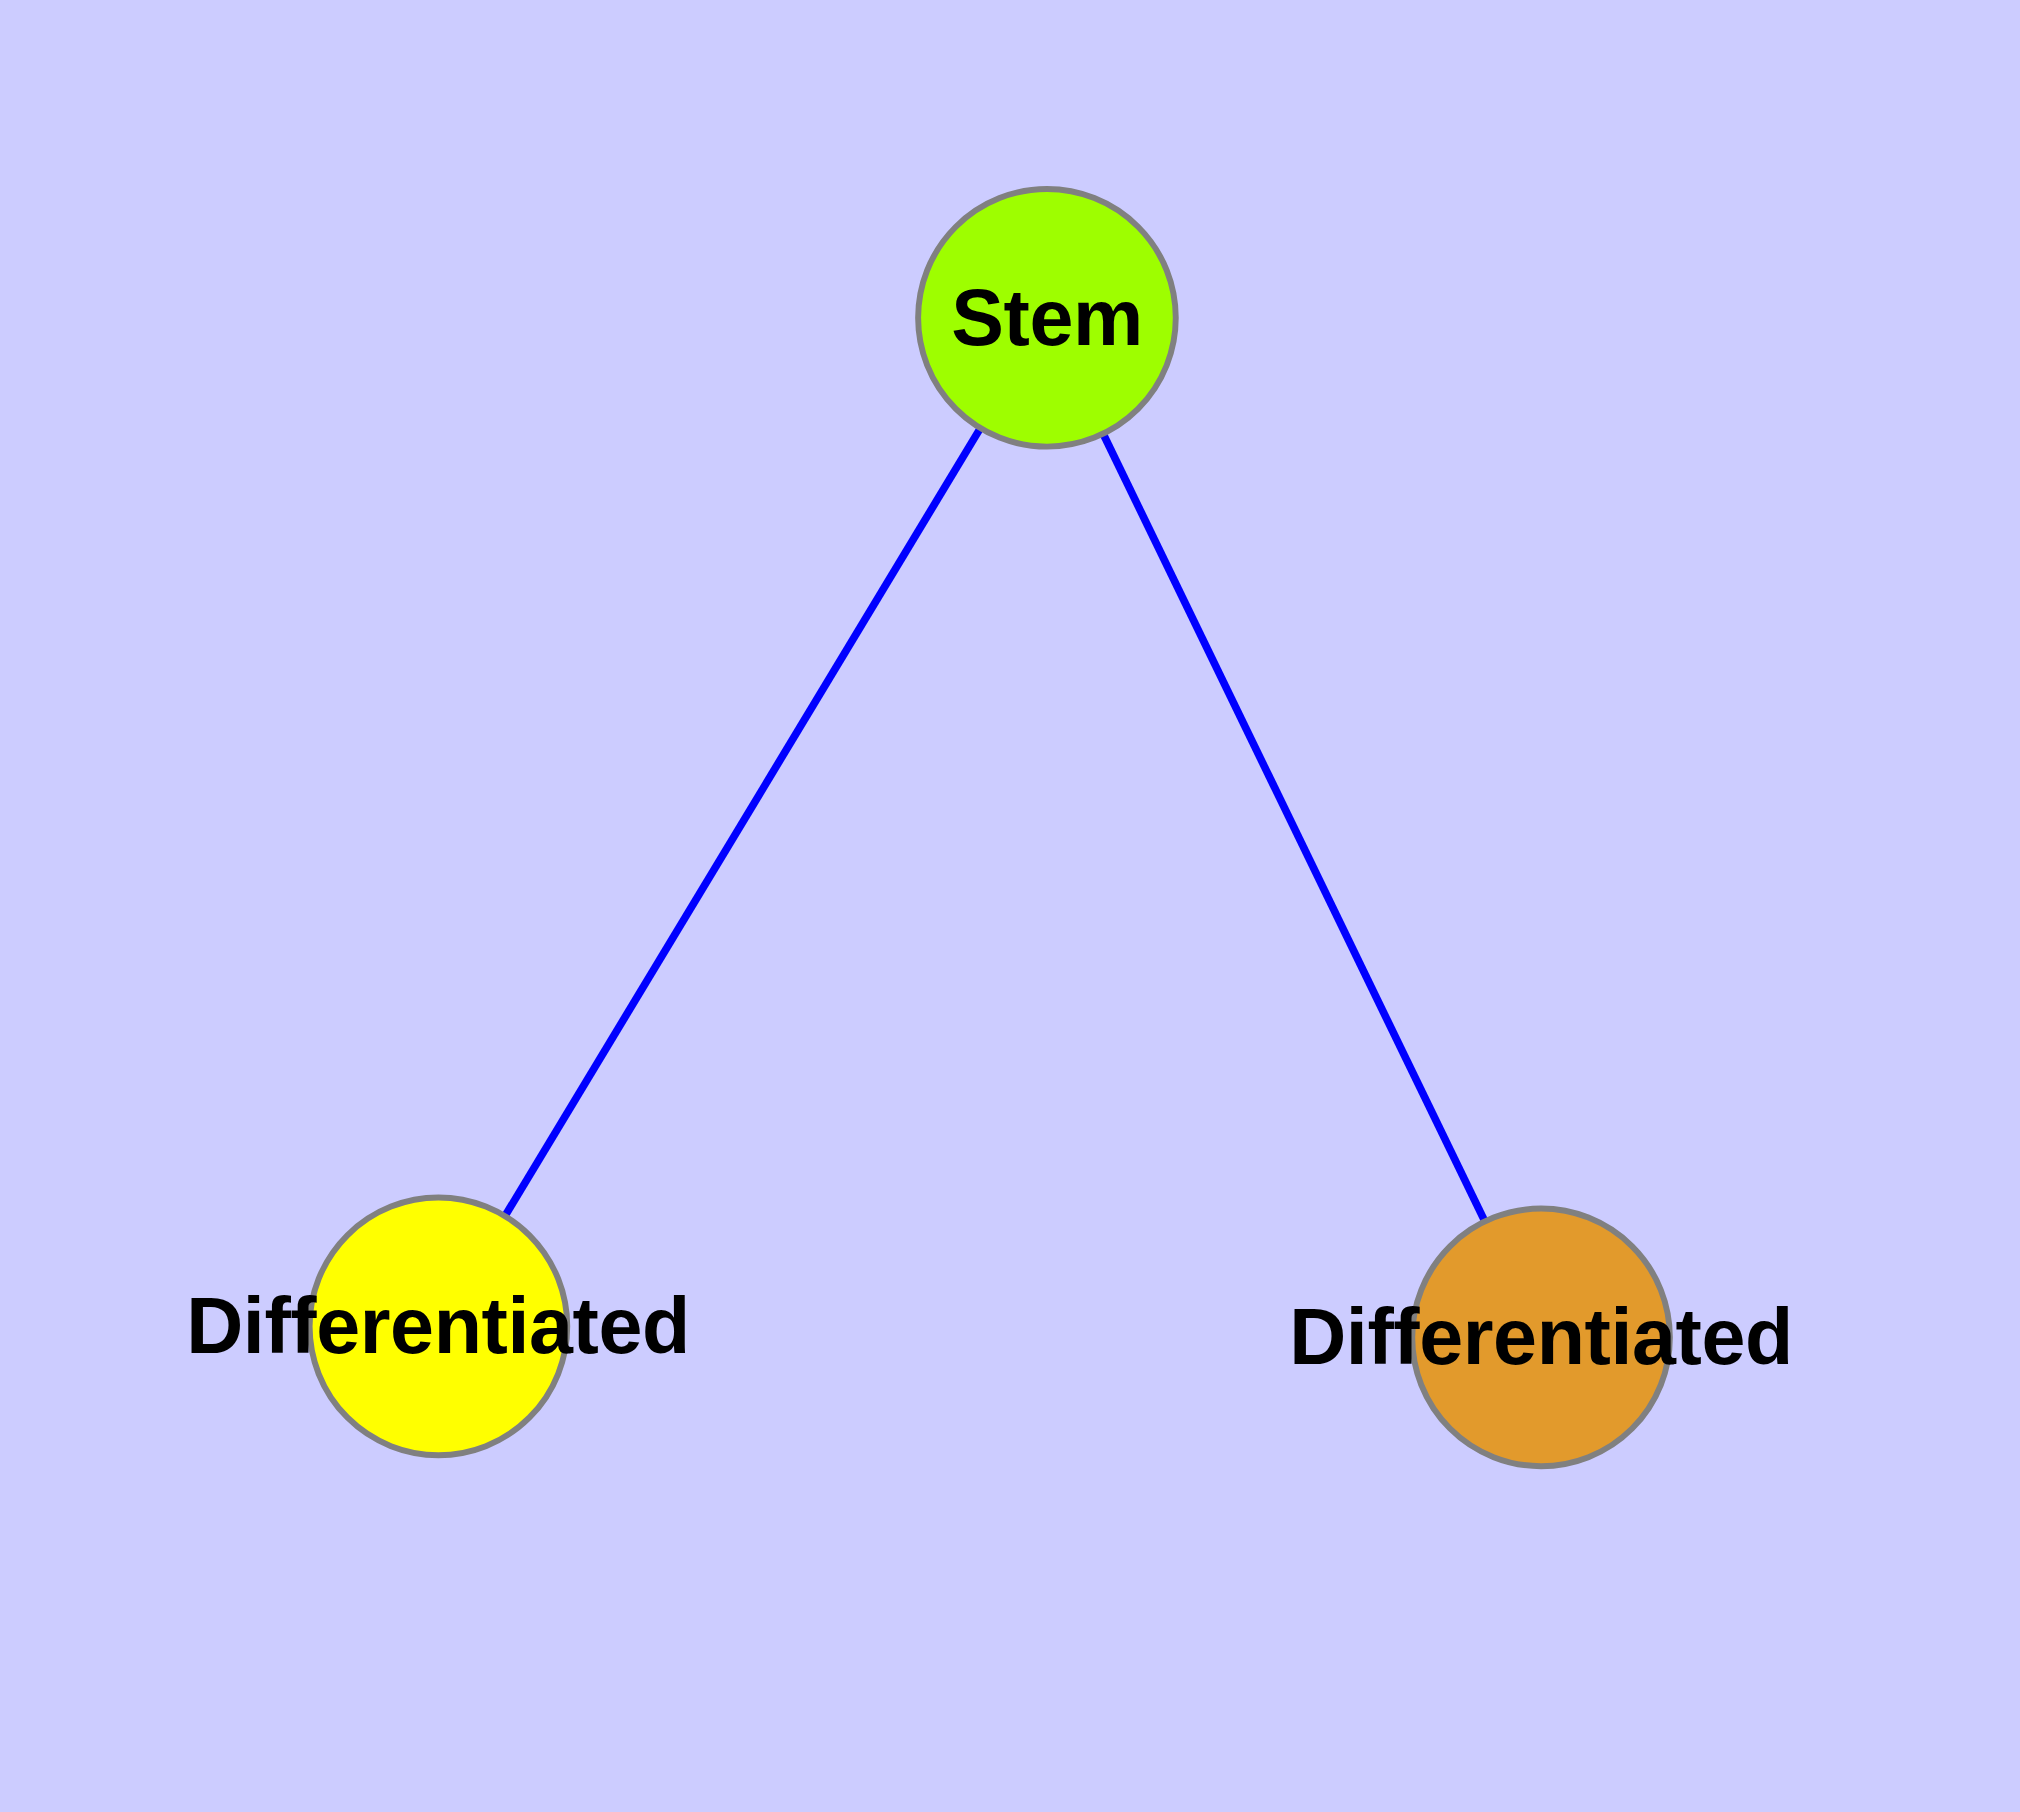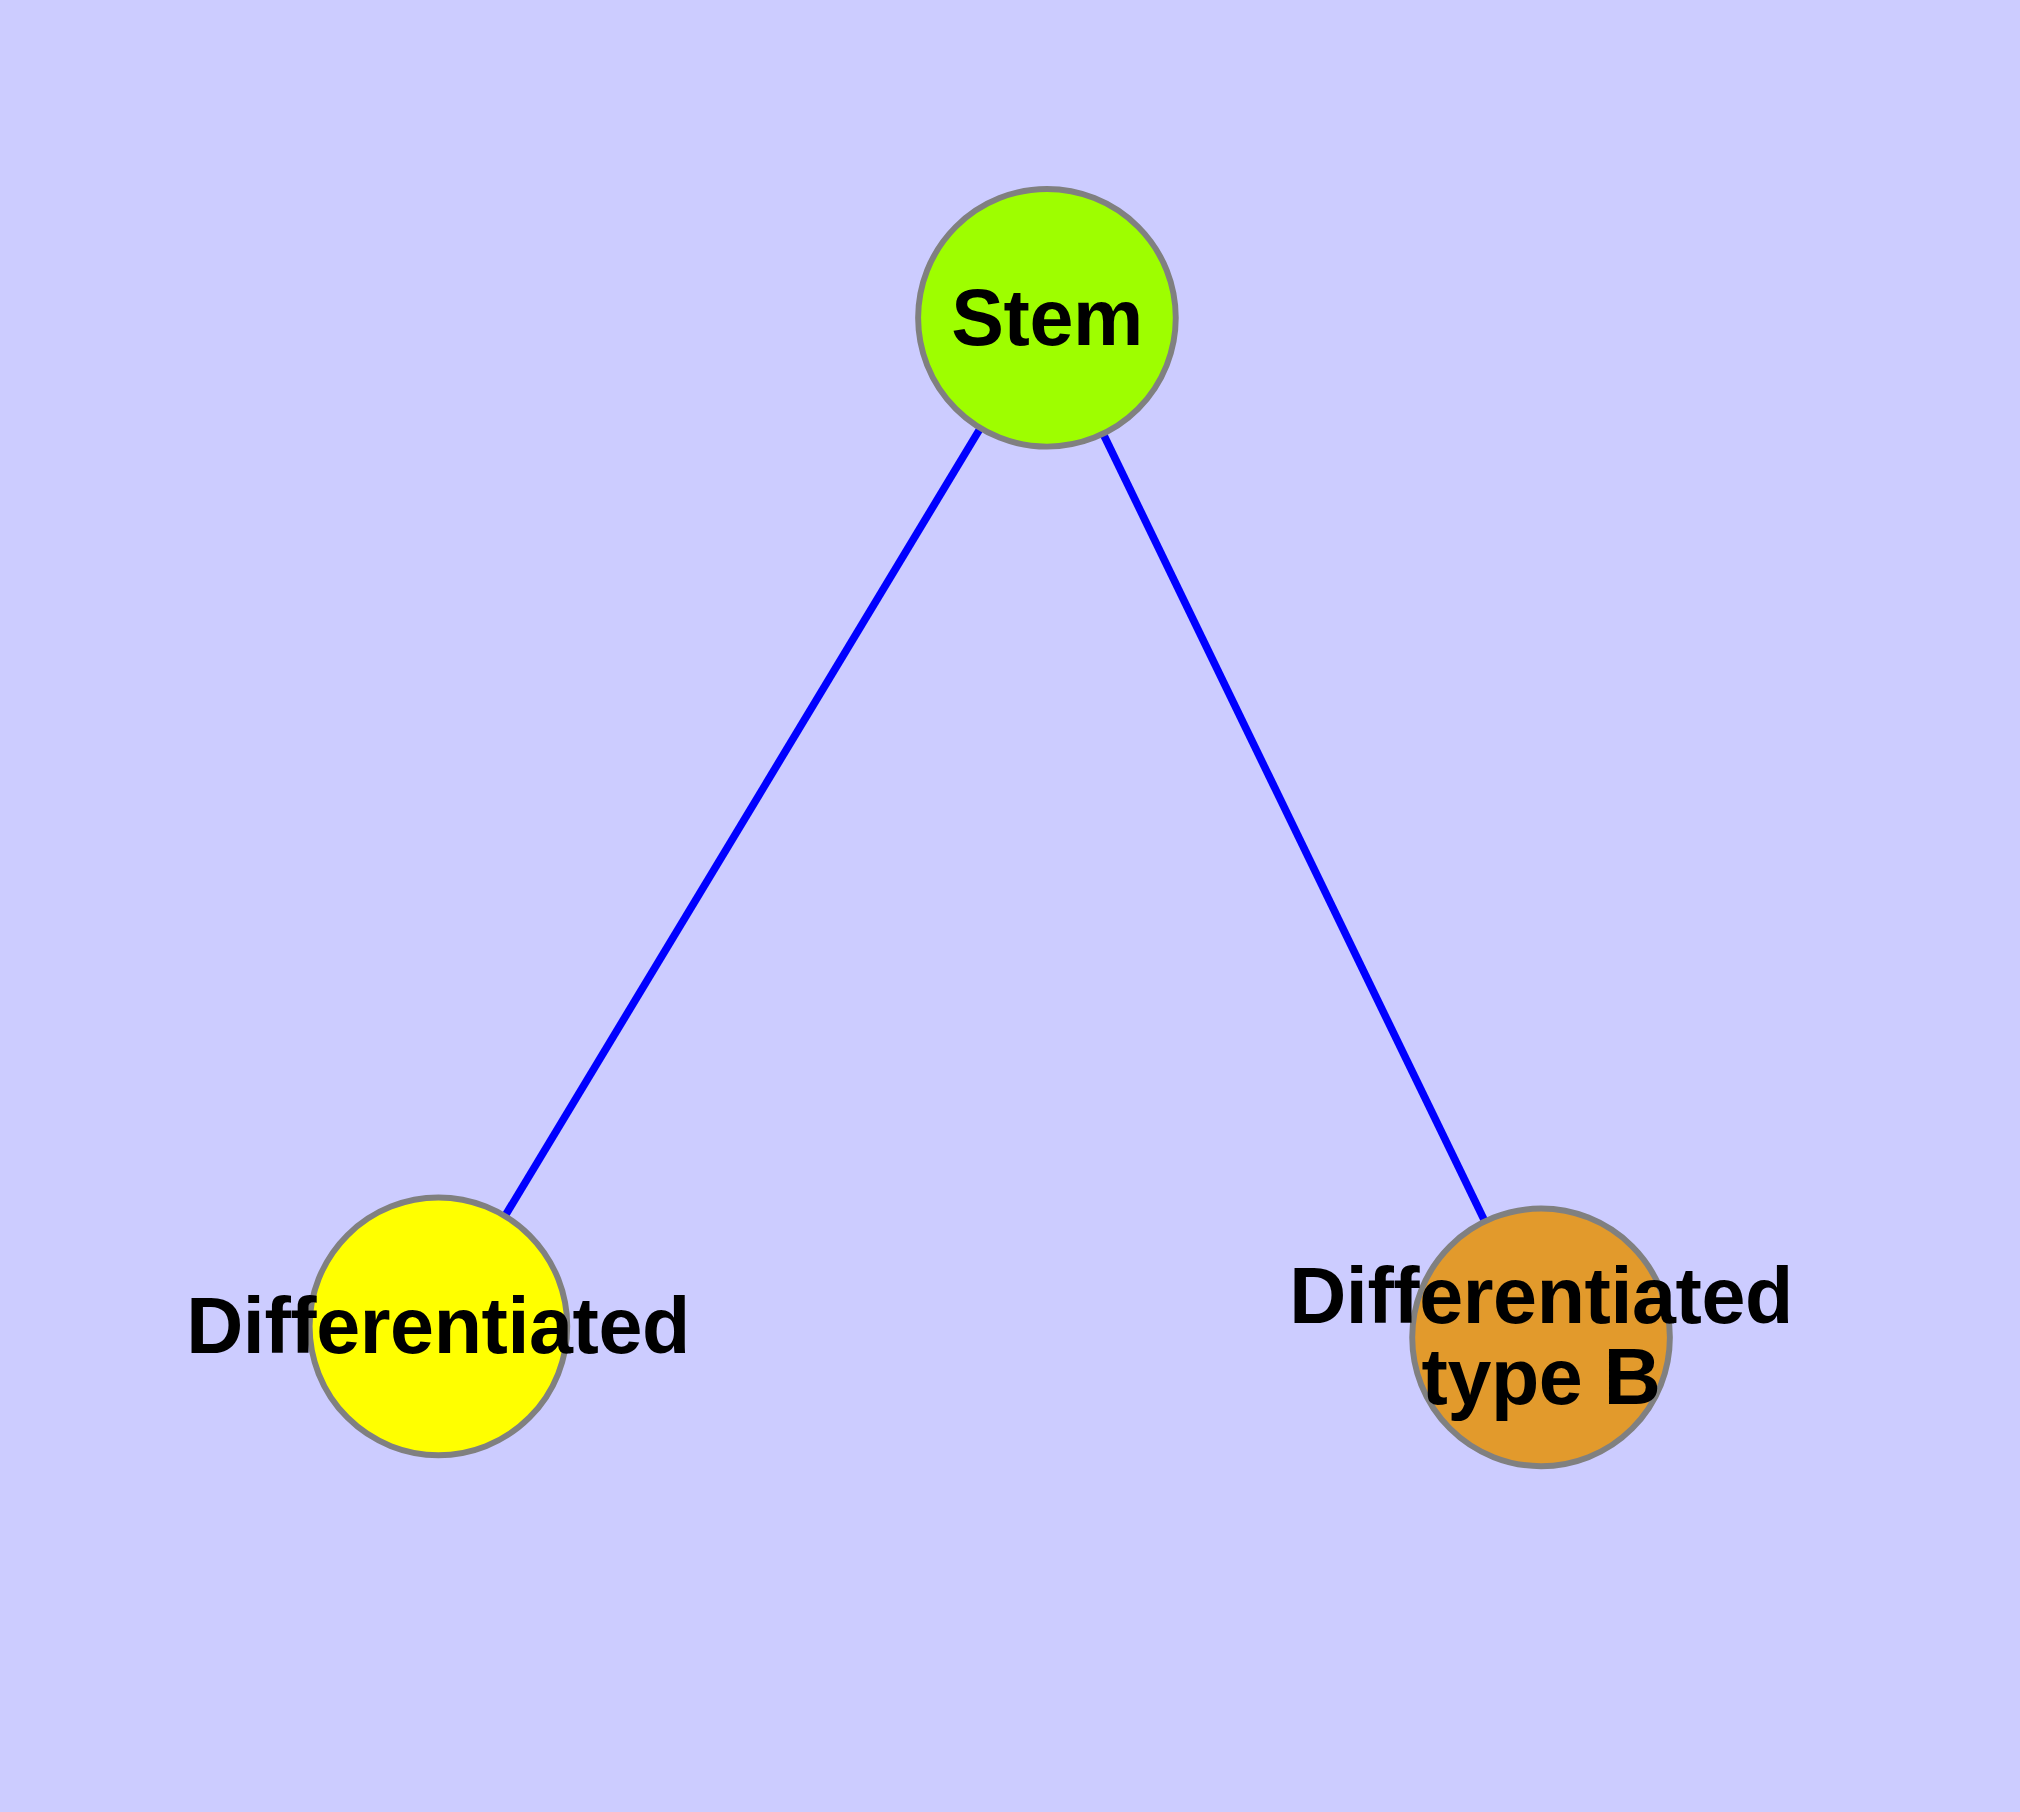--- a/index.html
+++ b/index.html
@@ -50,17 +50,17 @@
     <g id="node-layer">
         <circle cx="1235" cy="375" r="152" fill="#9efe00" stroke="#808080" stroke-width="7"></circle>
         <circle cx="517" cy="1565" r="152" fill="#ffff00" stroke="#808080" stroke-width="7"></circle>
         <circle cx="1818" cy="1578" r="152" fill="#e29a2c" stroke="#808080" stroke-width="7"></circle>
       </g>
   </svg>
 
   <div id="label-layer">
       <div class="node-label" style="left: 1047px; top: 318px; color: rgb(0, 0, 0);"><span>Stem</span></div>
       <div class="node-label" style="left: 438px; top: 1326px; color: rgb(0, 0, 0);"><span>Differentiated</span><br></div>
-      <div class="node-label" style="left: 1541px; top: 1337px; color: rgb(0, 0, 0);"><span>Differentiated</span><br><span>type B</span></div>
+      <div class="node-label" style="left: 1541px; top: 1337px; color: rgb(0, 0, 0);"><span>Differentiated</span><br></div>
     </div>
 
 </div>
 
 
 </body></html>

